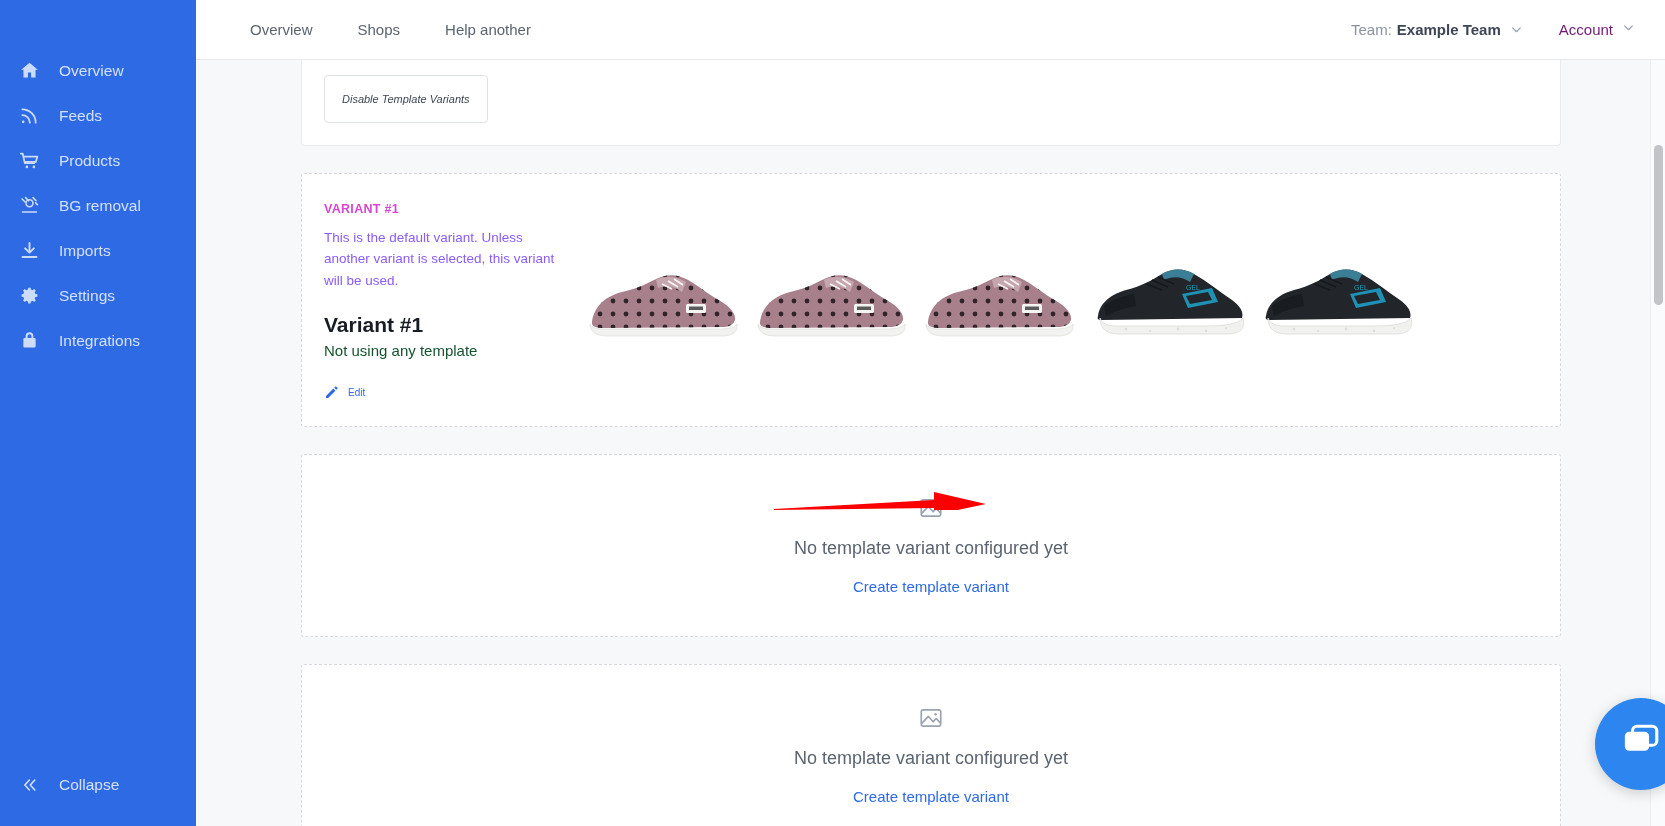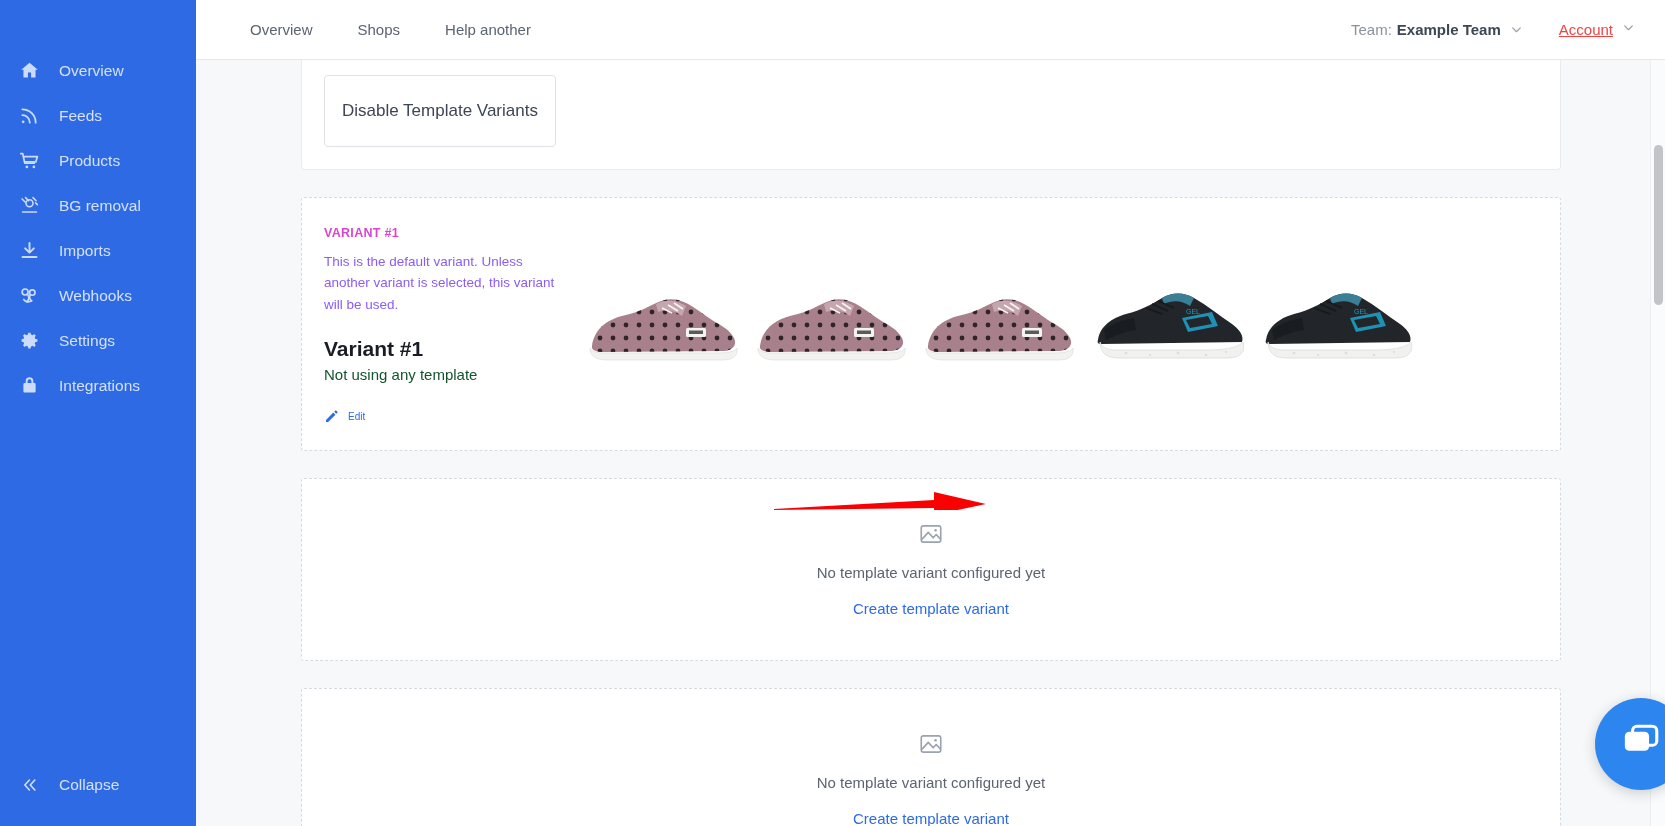--- a/index.html
+++ b/index.html
@@ -96,26 +96,25 @@
     color: #8a929e;
     display: flex;
     align-items: center;
     cursor: pointer;
     margin-right: 36px;
     user-select: none;
   }
   .team-select .team-name { color: #3d4654; font-weight: bold; margin-left: 5px; }
   .account-select {
     font-size: 15px;
-    color: #ef4444;
+    color: #701a75;
     display: flex;
     align-items: flex-start;
     cursor: pointer;
     user-select: none;
-    text-decoration: underline;
   }
   .caret { margin-left: 9px; color: #9aa2ae; display: inline-flex; }
 
   
   .content {
     position: absolute;
     top: 60px; left: 0; right: 0; bottom: 0;
     background: #f7f8fa;
     overflow: hidden;
   }
@@ -128,25 +127,26 @@
     border-top: none;
     border-radius: 0 0 4px 4px;
     padding: 16px 22px 22px 22px;
     margin-top: -1px;
   }
   .btn-outline {
     display: inline-block;
     border: 1px solid #dfe2e7;
     background: #ffffff;
     border-radius: 4px;
-    padding: 25px 17px;
-    font-size: 17px;
+    padding: 17px 17px;
+    font-size: 11px;
     color: #3d4654;
     cursor: pointer;
     user-select: none;
+    font-style: italic;
   }
 
   
   .variant-card {
     margin-top: 27px;
     background: #ffffff;
     border: 1px dashed #d6dae0;
     border-radius: 3px;
     min-height: 212px;
     display: flex;
@@ -209,21 +209,21 @@
     height: 163px;
     display: flex;
     flex-direction: column;
     align-items: center;
     justify-content: center;
     position: relative;
   }
   .empty-card.tall { height: 183px; }
   .placeholder-icon { color: #9aa3b0; margin-bottom: 13px; }
   .empty-text {
-    font-size: 15px;
+    font-size: 18px;
     color: #5b6471;
   }
   .create-link {
     margin-top: 19px;
     font-size: 15px;
     color: #2d6ae3;
     cursor: pointer;
     user-select: none;
   }
 
@@ -332,32 +332,20 @@
         <span class="nav-icon">
           <svg width="21" height="21" viewBox="0 0 24 24" fill="none" stroke="currentColor" stroke-width="2.2" stroke-linecap="round" stroke-linejoin="round">
               <path d="M12 3.5v10"></path>
               <path d="M7 9.5 12 14.4l5-4.9"></path>
               <path d="M4 19.5h16"></path>
             </svg>
         </span>
         <span>Imports</span>
       </div>
 
-      <div class="nav-item">
-        <span class="nav-icon">
-          <svg width="21" height="21" viewBox="0 0 24 24" fill="none" stroke="currentColor" stroke-width="1.9" stroke-linecap="round">
-              <circle cx="7" cy="8" r="3.4"></circle>
-              <path d="M9.4 10.5c2.6 2.4 2.4 6.6-0.6 8.6"></path>
-              <circle cx="15.2" cy="8.6" r="3.1"></circle>
-              <path d="M13 11c-1.6 2.2-1 5.6 1.5 7.2"></path>
-              <path d="M5.4 16.6c1.8 3 6.2 3.6 9 1.3"></path>
-            </svg>
-        </span>
-        <span>Webhooks</span>
-      </div>
 
       <div class="nav-item">
         <span class="nav-icon">
           <svg width="21" height="21" viewBox="0 0 24 24" fill="currentColor">
               <path d="M12 8.2a3.8 3.8 0 1 0 0 7.6 3.8 3.8 0 0 0 0-7.6zm9 5.1v-2.6l-2.3-.4a7 7 0 0 0-.8-1.9l1.3-1.9-1.8-1.8-1.9 1.3a7 7 0 0 0-1.9-.8L13.2 3h-2.6l-.4 2.2a7 7 0 0 0-1.9.8L6.4 4.7 4.6 6.5l1.3 1.9a7 7 0 0 0-.8 1.9L3 10.7v2.6l2.1.4a7 7 0 0 0 .8 1.9l-1.3 1.9 1.8 1.8 1.9-1.3a7 7 0 0 0 1.9.8l.4 2.2h2.6l.4-2.2a7 7 0 0 0 1.9-.8l1.9 1.3 1.8-1.8-1.3-1.9a7 7 0 0 0 .8-1.9l2.3-.4z"></path>
             </svg>
         </span>
         <span>Settings</span>
       </div>
 

